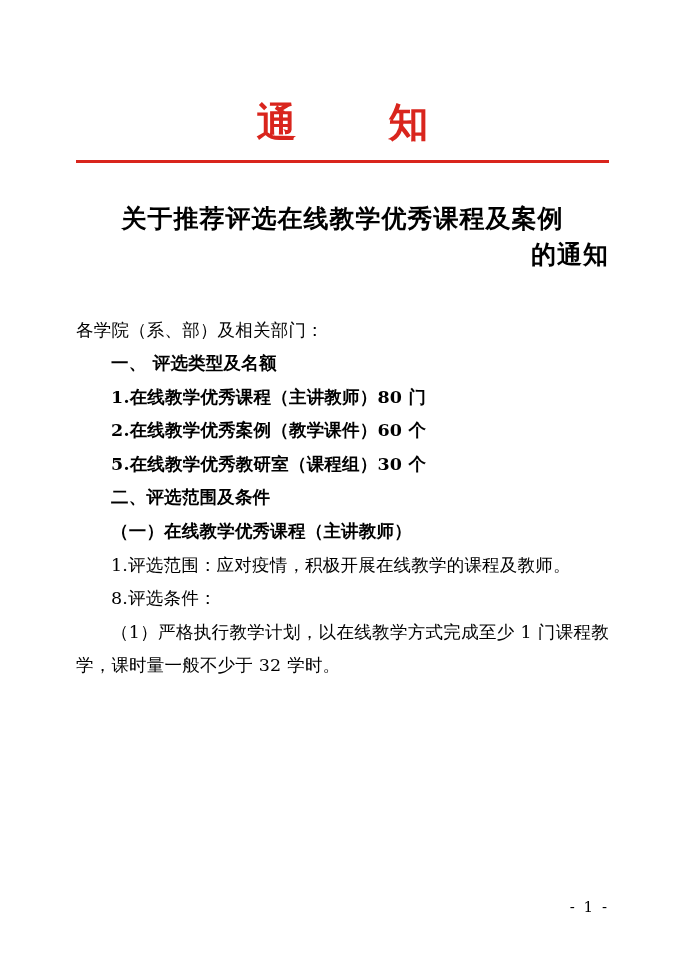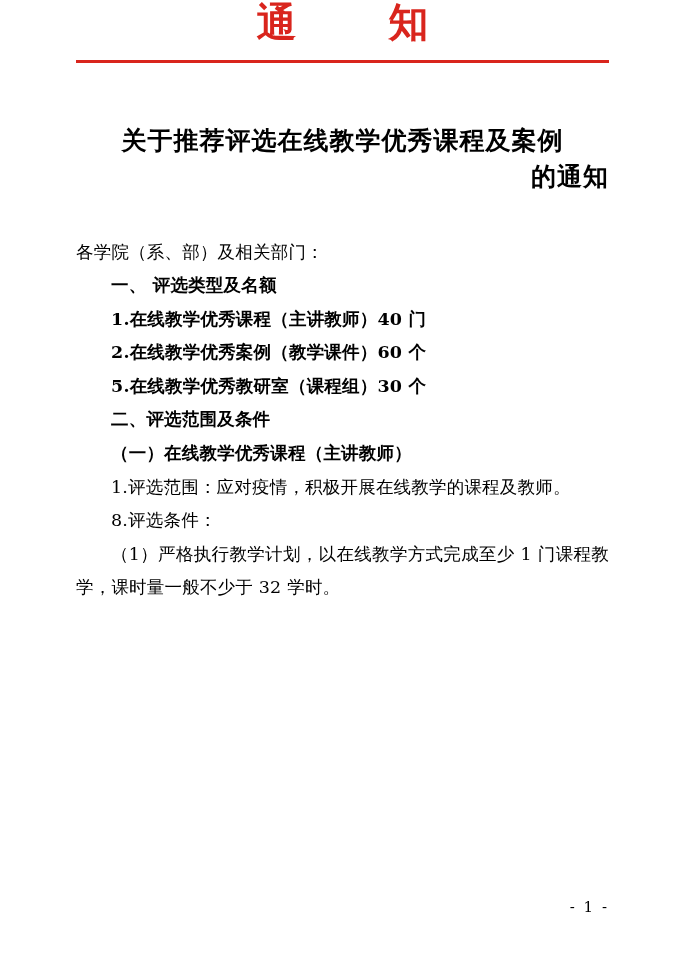--- a/index.html
+++ b/index.html
@@ -17,38 +17,39 @@
   .page {
     position: relative;
     width: 685px;
     height: 964px;
     box-sizing: border-box;
     padding: 0 76px;
     background: #fff;
   }
   .masthead {
     text-align: center;
+    padding-top: 100px;
   }
   .masthead-title {
     color: #d9251d;
     font-family: "DejaVu Serif", "Liberation Serif", serif;
     font-weight: bold;
     font-size: 40px;
     letter-spacing: 26px;
     text-indent: 26px;
     line-height: 1.1;
   }
   .masthead-rule {
     margin-top: 16px;
     height: 3px;
     background: #d9251d;
     width: 100%;
   }
   .doc-title {
-    margin-top: 60px;
+    margin-top: 38px;
     text-align: center;
     font-weight: bold;
     font-size: 25px;
     line-height: 1.45;
     letter-spacing: 1px;
   }
   .doc-title .line2 {
     display: block;
     text-align: right;
   }
@@ -87,21 +88,21 @@
   </div>
 
   <div class="doc-title">
     <span>关于推荐评选在线教学优秀课程及案例</span>
     <span class="line2">的通知</span>
   </div>
 
   <div class="body-text">
     <p class="para">各学院（系、部）及相关部门：</p>
     <p class="para indent bold">一、 评选类型及名额</p>
-    <p class="para indent bold">1.在线教学优秀课程（主讲教师）40 门</p>
+    <p class="para indent bold">1.在线教学优秀课程（主讲教师）80 门</p>
     <p class="para indent bold">2.在线教学优秀案例（教学课件）60 个</p>
     <p class="para indent bold">5.在线教学优秀教研室（课程组）30 个</p>
     <p class="para indent bold">二、评选范围及条件</p>
     <p class="para indent bold">（一）在线教学优秀课程（主讲教师）</p>
     <p class="para indent">1.评选范围：应对疫情，积极开展在线教学的课程及教师。</p>
     <p class="para indent">8.评选条件：</p>
     <p class="para indent">（1）严格执行教学计划，以在线教学方式完成至少 1 门课程教学，课时量一般不少于 32 学时。</p>
   </div>
 
   <div class="page-number">- 1 -</div>

